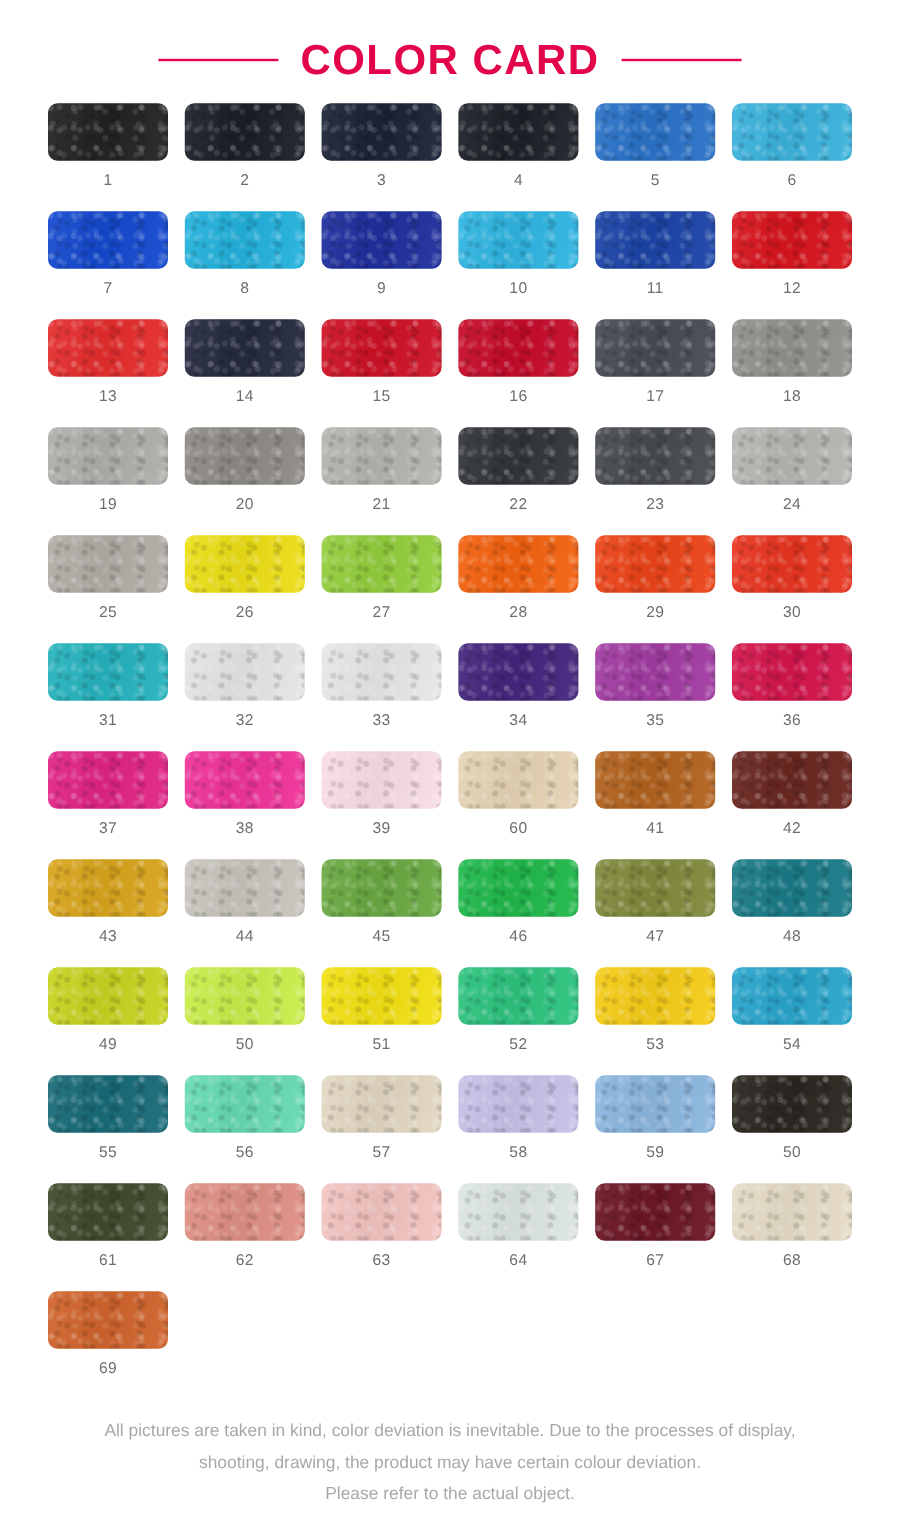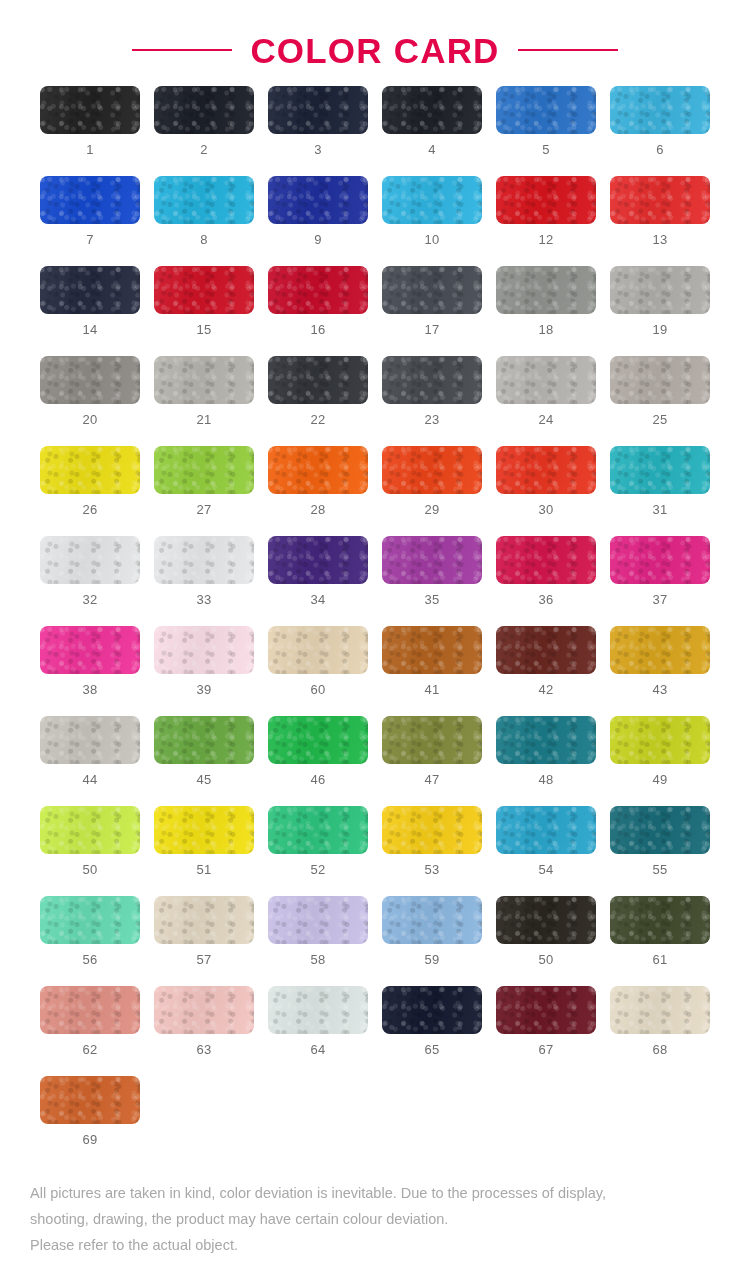--- a/index.html
+++ b/index.html
@@ -108,21 +108,21 @@
     font-size: 13px;
     color: #6e6e6e;
     line-height: 1;
     letter-spacing: 0.3px;
   }
 
   
   .footer {
     width: 690px;
     margin: 14px auto 12px;
-    text-align: left;
+    text-align: center;
   }
   .footer p {
     font-family: "Liberation Sans", sans-serif;
     font-size: 14.5px;
     color: #a8a8a8;
     line-height: 26px;
   }
 </style>
 </head>
 <body>
@@ -170,20 +170,24 @@
       </div>
       <div class="cell">
         <div class="swatch" style="background-color: rgb(31, 47, 158);"></div>
         <div class="swatch-label">9</div>
       </div>
       <div class="cell">
         <div class="swatch" style="background-color: rgb(47, 181, 226);"></div>
         <div class="swatch-label">10</div>
       </div>
       <div class="cell">
+        <div class="swatch" style="background-color: rgb(28, 69, 168);"></div>
+        <div class="swatch-label">11</div>
+      </div>
+      <div class="cell">
         <div class="swatch" style="background-color: rgb(216, 20, 28);"></div>
         <div class="swatch-label">12</div>
       </div>
       <div class="cell">
         <div class="swatch" style="background-color: rgb(230, 45, 45);"></div>
         <div class="swatch-label">13</div>
       </div>
       <div class="cell">
         <div class="swatch" style="background-color: rgb(37, 42, 64);"></div>
         <div class="swatch-label">14</div>
@@ -380,24 +384,20 @@
         <div class="swatch" style="background-color: rgb(224, 144, 132);"></div>
         <div class="swatch-label">62</div>
       </div>
       <div class="cell">
         <div class="swatch" style="background-color: rgb(243, 196, 192);"></div>
         <div class="swatch-label">63</div>
       </div>
       <div class="cell">
         <div class="swatch" style="background-color: rgb(221, 230, 228);"></div>
         <div class="swatch-label">64</div>
-      </div>
-      <div class="cell">
-        <div class="swatch" style="background-color: rgb(20, 26, 48);"></div>
-        <div class="swatch-label">65</div>
       </div>
       <div class="cell">
         <div class="swatch" style="background-color: rgb(109, 23, 37);"></div>
         <div class="swatch-label">67</div>
       </div>
       <div class="cell">
         <div class="swatch" style="background-color: rgb(230, 220, 199);"></div>
         <div class="swatch-label">68</div>
       </div>
       <div class="cell">

